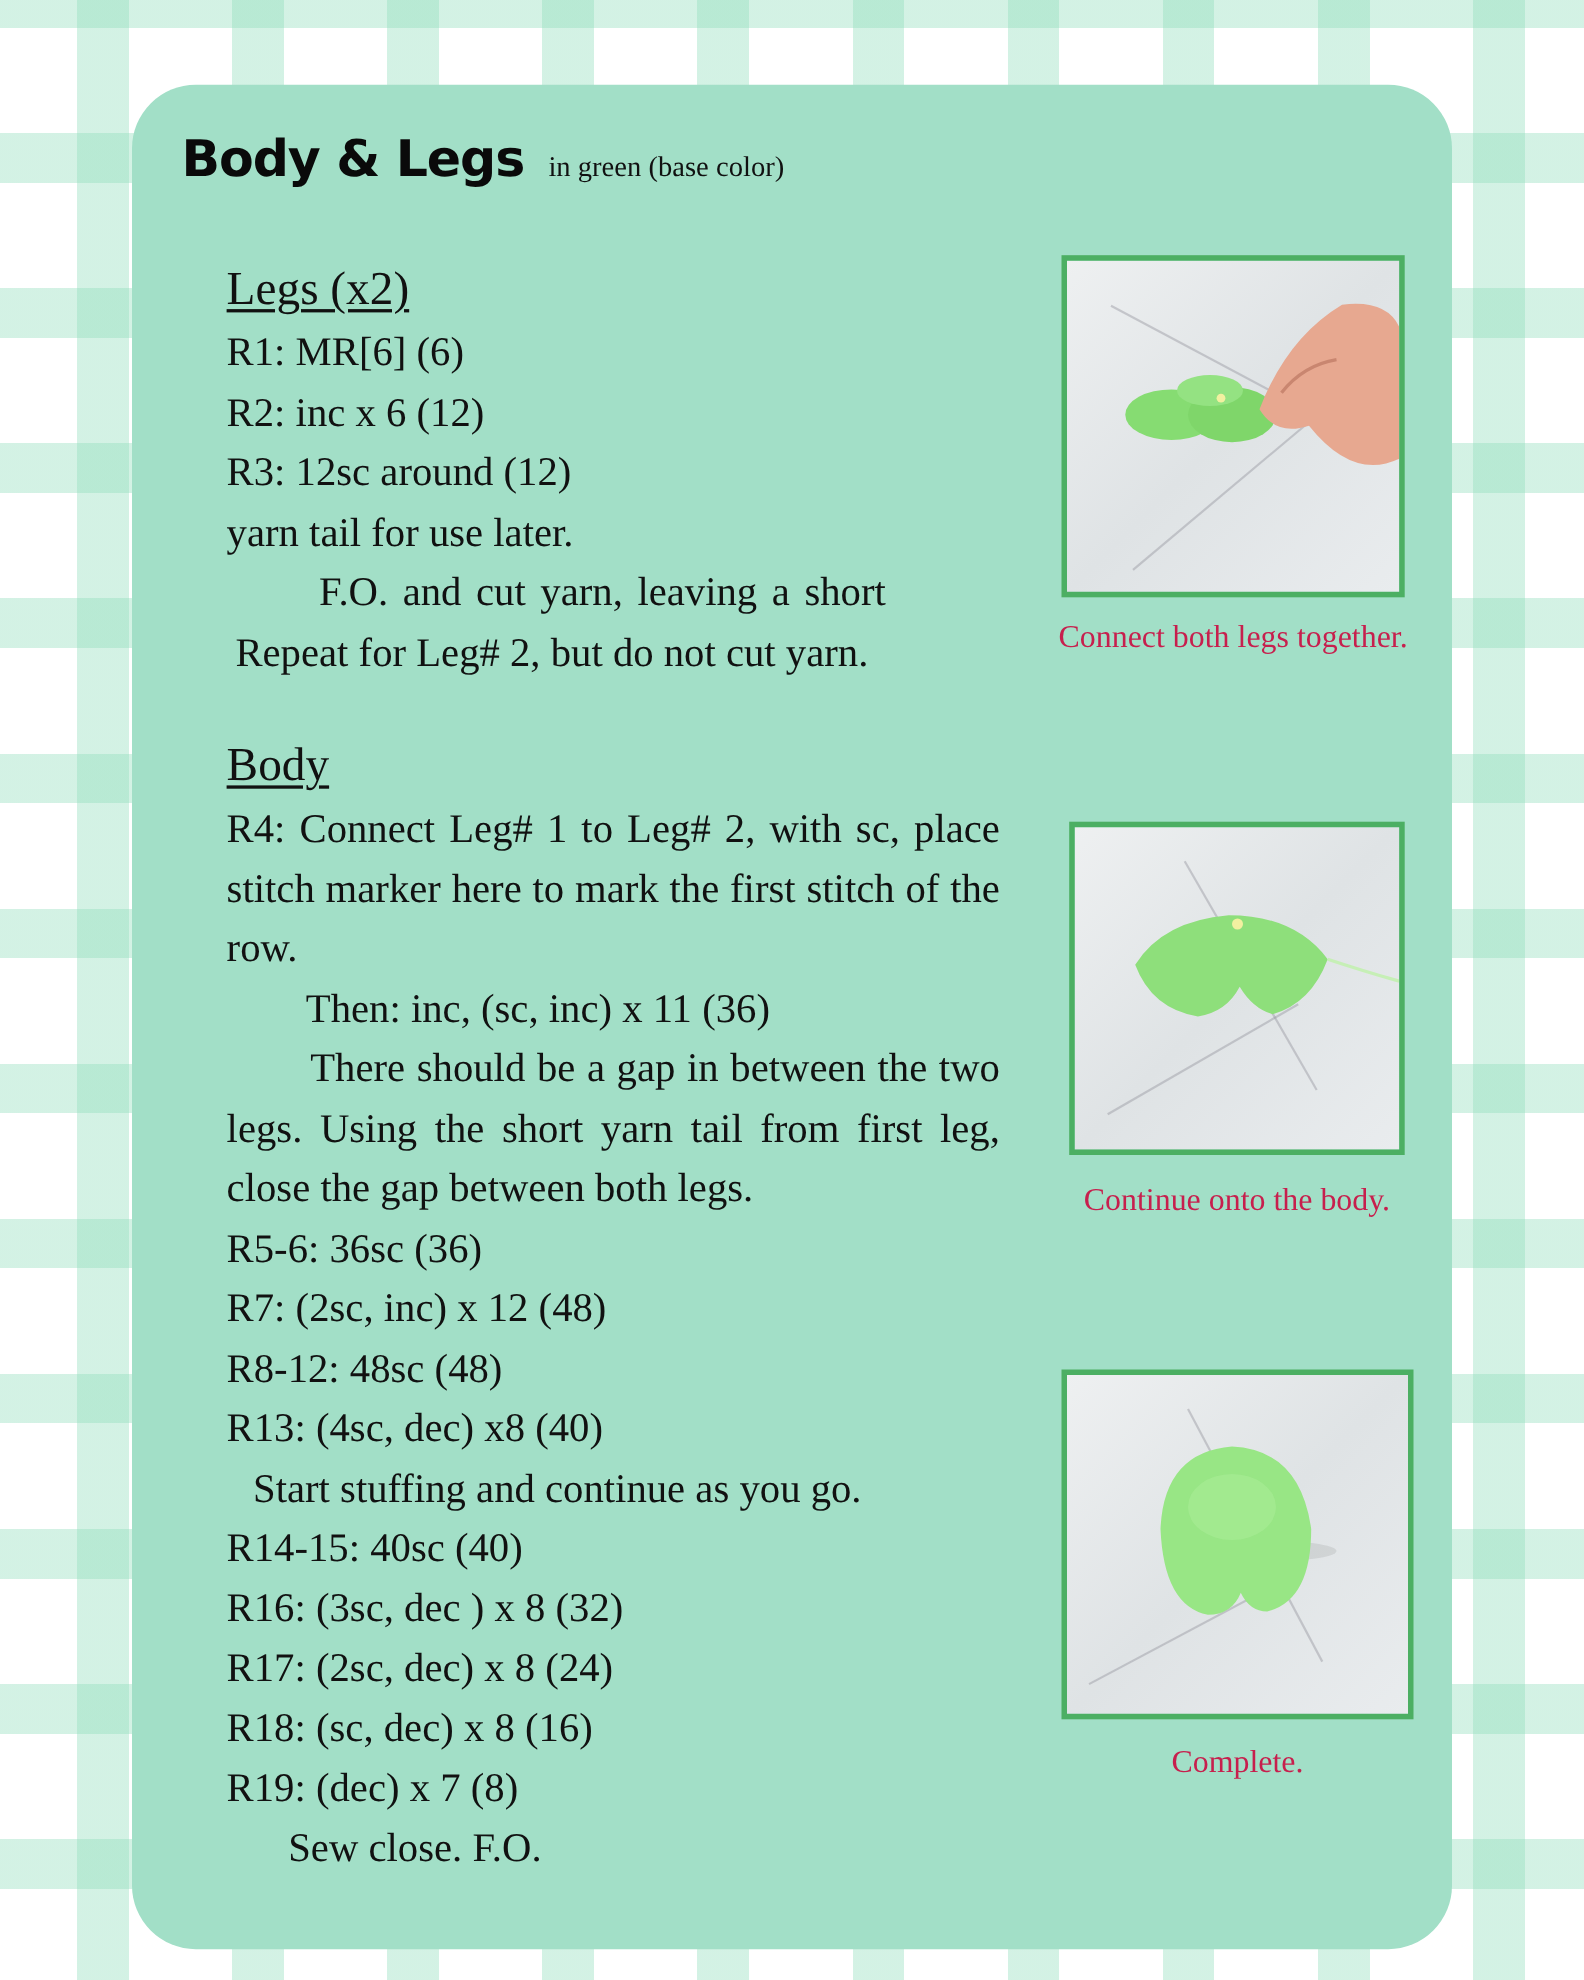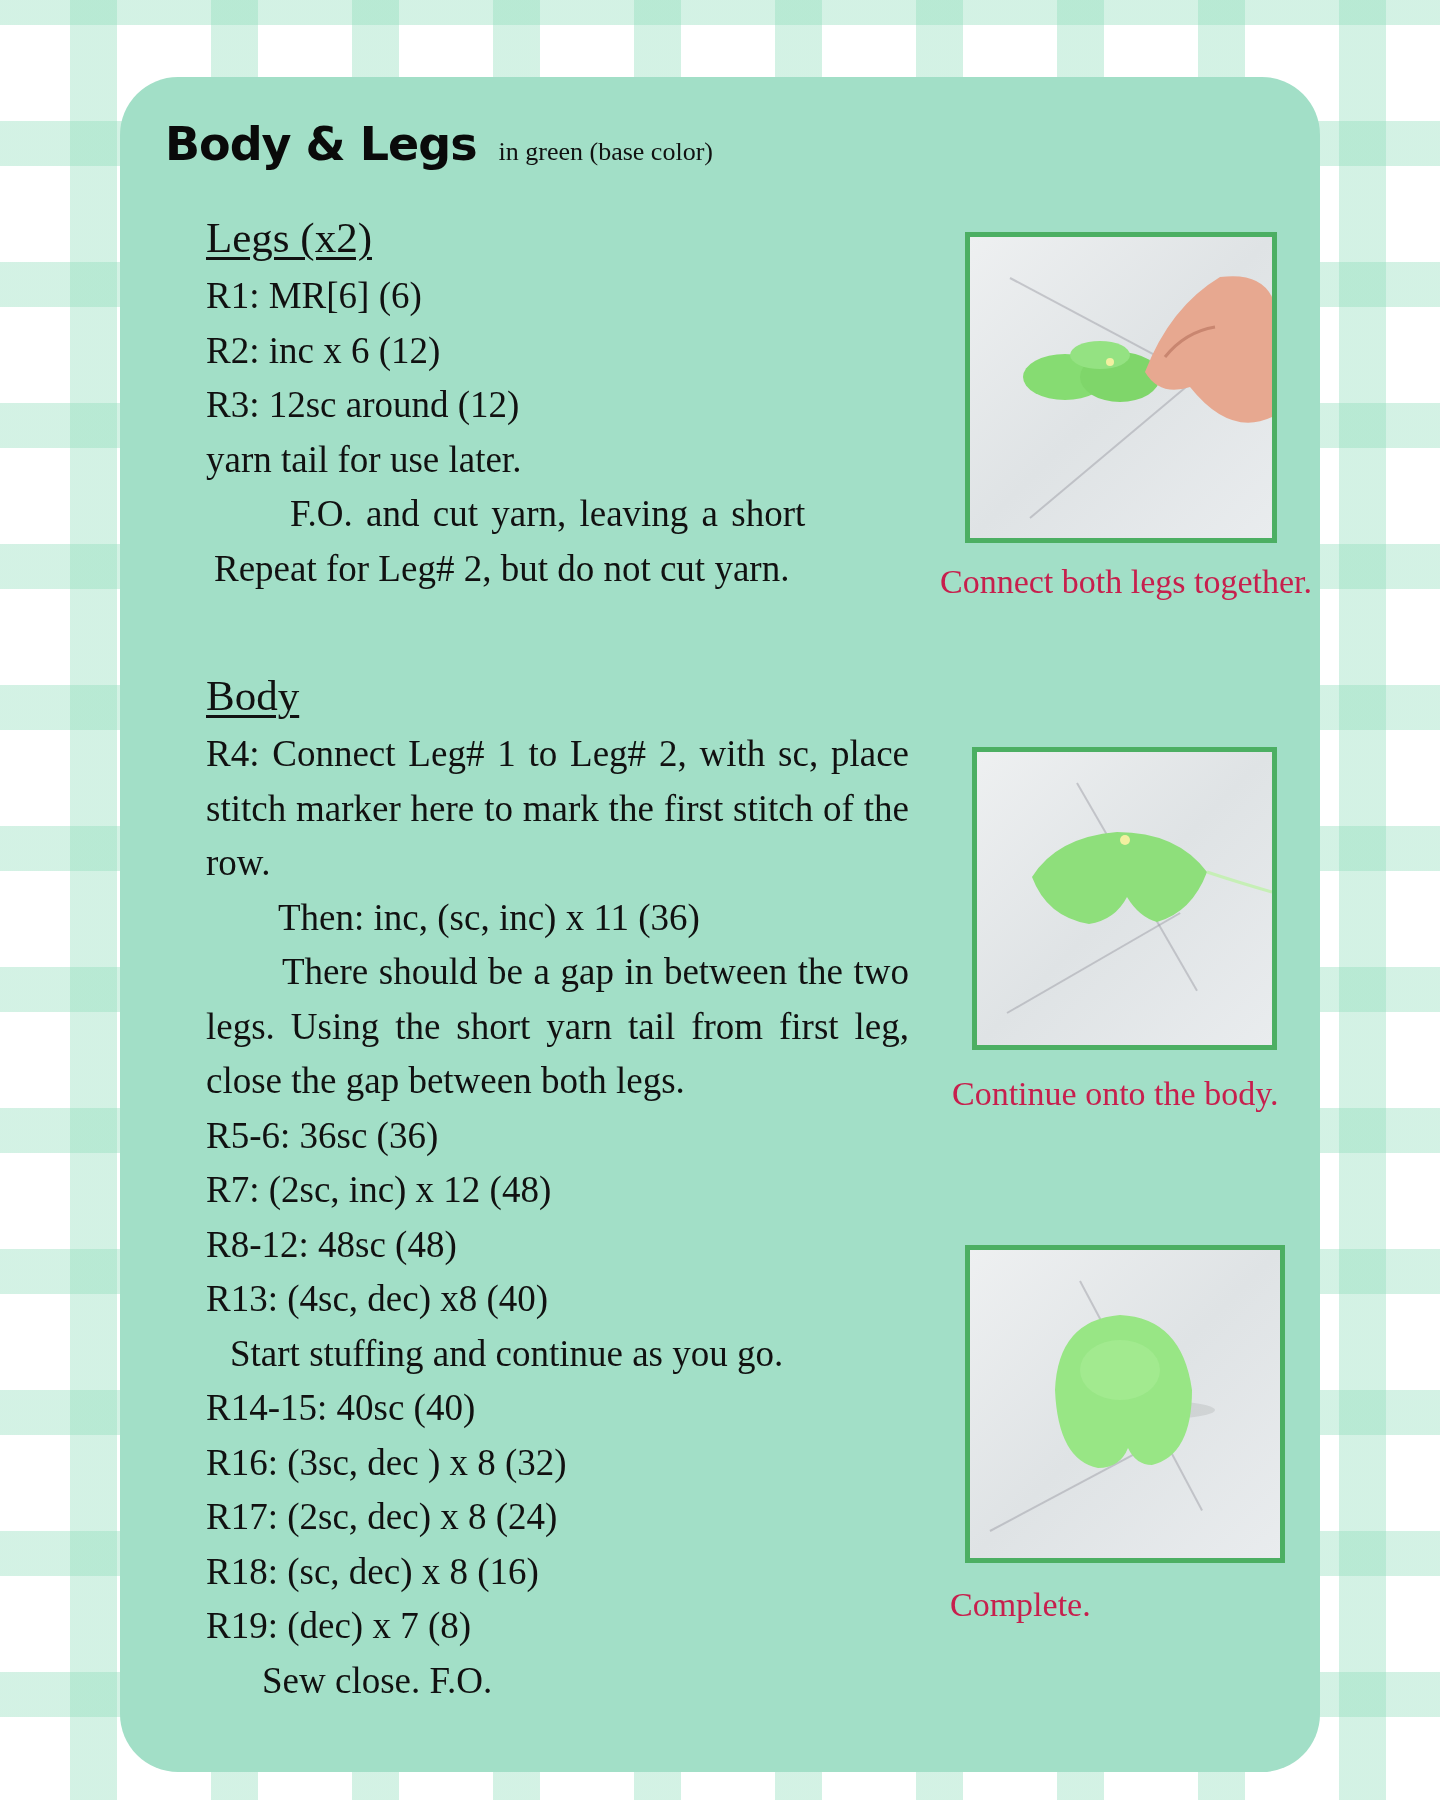--- a/index.html
+++ b/index.html
@@ -23,34 +23,34 @@
   .subtitle { font-family: "Liberation Serif", serif; font-size: 26px; color: #111; margin-left: 22px; }
   .text-col { position: absolute; left: 86px; width: 700px; font-family: "Liberation Serif", serif; color: #111; }
   .heading { font-size: 43px; text-decoration: underline; text-underline-offset: 5px; text-decoration-thickness: 3px; line-height: 54px; }
   .line { font-size: 37px; line-height: 54.5px; white-space: nowrap; }
   .justify { white-space: normal; text-align: justify; text-align-last: left; }
   .photo {
     position: absolute; border: 5px solid #4caf63; box-sizing: border-box;
     background: linear-gradient(135deg, #eef0f1 0%, #dfe3e5 50%, #e9ecee 100%);
     overflow: hidden;
   }
-  .caption { position: absolute; font-family: "Liberation Serif", serif; font-size: 34px; color: #c71f4d; text-align: left; white-space: nowrap; }
+  .caption { position: absolute; font-family: "Liberation Serif", serif; font-size: 29px; color: #c71f4d; text-align: center; white-space: nowrap; }
   .marble { position: absolute; border-top: 2px solid rgba(150,150,160,0.45); transform-origin: left; }
 </style>
 </head>
 <body>
 
 <div class="card">
 
   <div class="title-row">
     <span class="title">Body &amp; Legs</span>
     <span class="subtitle">in green (base color)</span>
   </div>
 
-  <div class="text-col" style="top:134px;">
+  <div class="text-col" style="top:159px;">
     <div class="heading">Legs (x2)</div>
     <div class="line" style="margin-top:4px;">R1: MR[6] (6)</div>
     <div class="line">R2: inc x 6 (12)</div>
     <div class="line">R3: 12sc around (12)</div>
     <div class="line">yarn tail for use later.</div>
     <div class="line" style="padding-left:84px; word-spacing:4px;">F.O. and cut yarn, leaving a short</div>
     <div class="line" style="padding-left:8px;">Repeat for Leg# 2, but do not cut yarn.</div>
   </div>
 
   <div class="text-col" style="top:592px; width:703px;">

